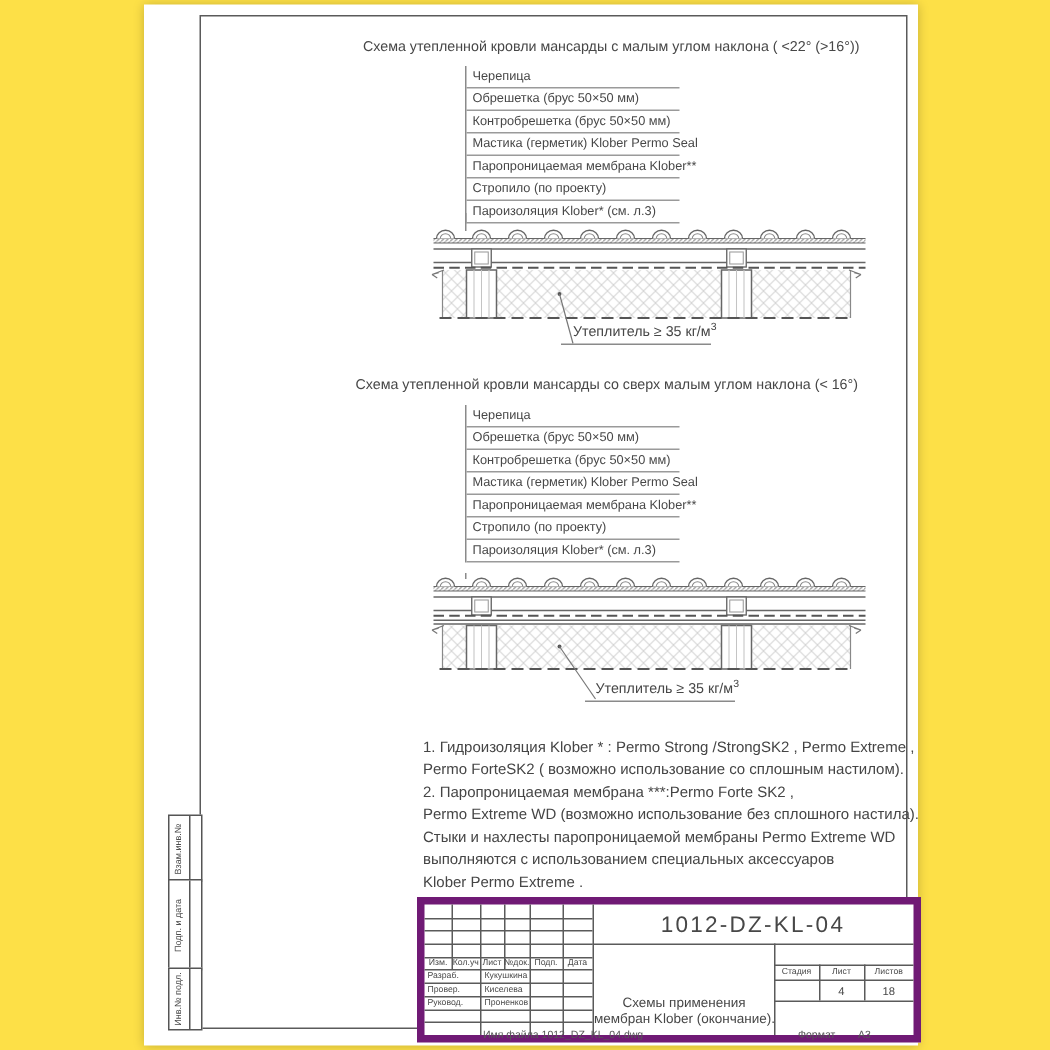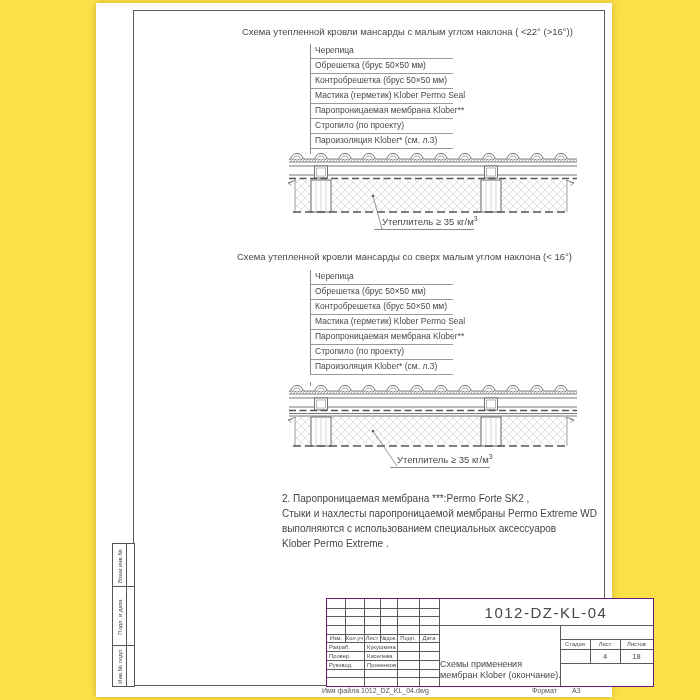--- a/index.html
+++ b/index.html
@@ -11,26 +11,26 @@
   .hline{background:#5a5a5a;height:1px;}
   .vline{background:#5a5a5a;width:1px;}
   .hline.light{background:#8a8a8a;}
   .scheme-title{font-size:9.5px;white-space:nowrap;color:#474747;}
   .lbl-stack{border-left:1px solid #8a8a8a;}
   .lbl-row{height:14px;line-height:13px;font-size:8.5px;white-space:nowrap;
            border-bottom:1px solid #9a9a9a;padding-left:4px;color:#474747;}
   .ins-label{font-size:9.5px;white-space:nowrap;color:#474747;}
   .ins-label sup{font-size:7px;}
   .notes-line{height:15px;line-height:15px;font-size:10px;white-space:nowrap;color:#454545;}
-  .tb{border:1px solid #701a75;margin-left:48px;}
+  .tb{border:5px solid #701a75;}
   .cell-txt{font-size:5.8px;display:flex;align-items:center;justify-content:center;
             white-space:nowrap;color:#4a4a4a;}
   .cell-left{justify-content:flex-start;padding-left:2px;}
   .docnum{font-size:15px;letter-spacing:1.5px;display:flex;align-items:center;justify-content:center;color:#474747;}
-  .doc-title{font-size:9px;white-space:nowrap;color:#474747;}
+  .doc-title{font-size:9px;text-align:center;white-space:nowrap;color:#474747;}
   .stage-val{font-size:7.5px;display:flex;align-items:center;justify-content:center;color:#474747;}
   .side-cell{border:1px solid #555;background:#fff;}
   .side-cell .rot-wrap{position:absolute;left:0;top:0;width:13px;height:100%;
             display:flex;align-items:center;justify-content:center;}
   .side-cell .rot{transform:rotate(-90deg);white-space:nowrap;font-size:6px;color:#4a4a4a;}
   .side-div{position:absolute;left:13px;top:0;width:1px;height:100%;background:#555;}
   .foot-txt{font-size:7px;white-space:nowrap;color:#555;}
   .logo-big{font-family:"Liberation Serif", serif;font-style:italic;font-weight:bold;
             font-size:14px;color:#3d3d3d;position:absolute;white-space:nowrap;}
   .logo-small{font-family:"Liberation Serif", serif;font-style:italic;font-size:4.8px;
@@ -164,21 +164,24 @@
     <path d="M281,39 L289,42 M289,42 l-4.5,-1.2 M289,42 l-3.5,2.4" stroke="#777" stroke-width="0.8" fill="none"></path>
     <circle cx="88" cy="53" r="1.3" fill="#555"></circle>
     <line x1="88" y1="53" x2="112" y2="88" stroke="#777" stroke-width="0.8"></line>
   </svg>
   <div class="abs ins-label" style="left:397px;top:453px;">
     <span>Утеплитель ≥ 35 кг/м</span><sup>3</sup>
   </div>
   <div class="abs hline light" style="left:390px;top:467px;width:100px;"></div>
 
   <div class="abs" style="left:282px;top:491px;width:330px;">
+    <div class="notes-line">1. Гидроизоляция Klober * :  Permo Strong /StrongSK2 , Permo Extreme ,</div>
+    <div class="notes-line">Permo ForteSK2 ( возможно использование со сплошным настилом).</div>
     <div class="notes-line">2. Паропроницаемая мембрана ***:Permo Forte SK2 ,</div>
+    <div class="notes-line">Permo Extreme WD (возможно использование без сплошного настила).</div>
     <div class="notes-line">Стыки и нахлесты паропроницаемой мембраны Permo Extreme WD</div>
     <div class="notes-line">выполняются с использованием  специальных аксессуаров</div>
     <div class="notes-line">Klober Permo Extreme .</div>
   </div>
 
   <div class="abs side-cell" style="left:112px;top:543px;width:21px;height:43px;">
     <div class="side-div"></div>
     <div class="rot-wrap">
         <span class="rot">Взам.инв.№</span>
       </div>

